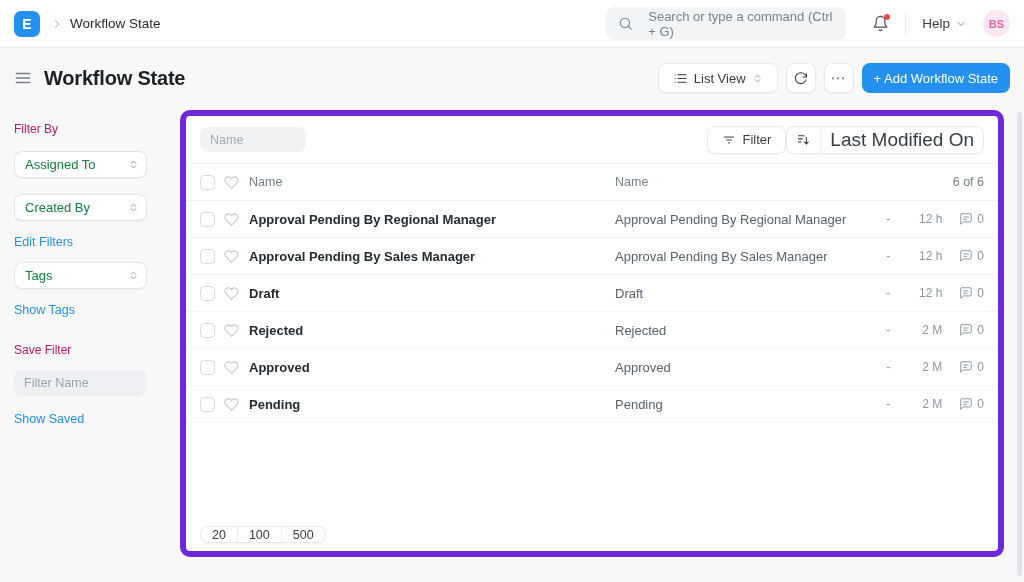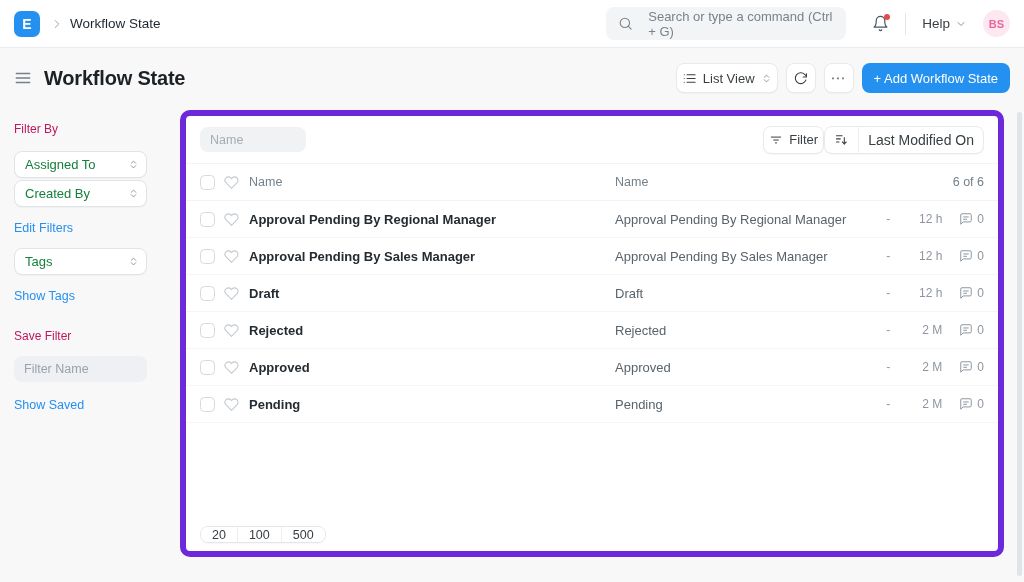--- a/index.html
+++ b/index.html
@@ -30,21 +30,21 @@
   .avatar{ width:27px; height:27px; border-radius:50%; background:#fde7f0; color:#e8689e;
     font-size:11px; font-weight:700; display:flex; align-items:center; justify-content:center; margin-left:16px; cursor:pointer;}
 
   
   .page-head{ position:absolute; top:48px; left:0; right:0; height:60px;
     display:flex; align-items:center; padding:0 14px; }
   .menu-icon{ color:#74808b; cursor:pointer; }
   .page-title{ font-size:20px; font-weight:700; color:#1c2126; margin-left:12px; letter-spacing:-0.2px; }
   .head-actions{ margin-left:auto; display:flex; align-items:center; gap:8px; }
   .btn{ height:30px; background:#fff; border:1px solid #e7eaec; border-radius:8px;
-    display:inline-flex; align-items:center; gap:6px; padding:0 5px; font-size:13px; color:#383e42;
+    display:inline-flex; align-items:center; gap:6px; padding:0 14px; font-size:13px; color:#383e42;
     box-shadow:0 1px 1px rgba(25,39,52,.04); cursor:pointer; white-space:nowrap; }
   .btn.icon-only{ width:30px; padding:0; justify-content:center; }
   .btn-primary{ height:30px; background:#2490ef; color:#fff; border:none; border-radius:8px;
     display:inline-flex; align-items:center; padding:0 12px; font-size:13px; cursor:pointer; }
   .updown{ color:#74808b; }
 
   
   .sidebar{ position:absolute; left:0; top:108px; width:186px; bottom:0; padding:8px 14px; }
   .side-label{ font-size:12px; color:#be185d; }
   .side-select{ width:133px; height:27px; background:#fff; border:1px solid #e0e4e7; border-radius:8px;
@@ -60,21 +60,21 @@
     background:#fff; border:6px solid #6d28d9; border-radius:10px; }
   .filter-bar{ display:flex; align-items:center; height:48px; padding:0 14px;
     border-bottom:1px solid #f1f3f5; }
   .name-filter{ width:106px; height:25px; background:#f0f2f4; border:none; border-radius:8px;
     padding:0 10px; font-size:12.5px; color:#59636c; font-family:inherit; }
   .name-filter::placeholder{ color:#a4acb4; }
   .filter-actions{ margin-left:auto; display:flex; align-items:flex-end; gap:0; }
   .btn.sm{ height:28px; }
   .sort-group{ display:inline-flex; align-items:stretch; height:28px; background:#fff;
     border:1px solid #e7eaec; border-radius:8px; box-shadow:0 1px 1px rgba(25,39,52,.04); overflow:hidden; }
-  .sort-seg{ display:flex; align-items:center; padding:0 9px; color:#383e42; font-size:14px; cursor:pointer; }
+  .sort-seg{ display:flex; align-items:center; padding:0 9px; color:#383e42; font-size:19px; cursor:pointer; }
   .sort-seg + .sort-seg{ border-left:1px solid #edeff1; }
 
   .lrow{ display:flex; align-items:center; height:37px; padding:0 14px; }
   .list-header{ color:#74808b; font-size:12.5px; border-bottom:1px solid #f1f3f5; }
   .list-row{ border-bottom:1px solid #f4f5f7; cursor:pointer; }
   .checkbox{ width:15px; height:15px; border:1.5px solid #d5dade; border-radius:4.5px; background:#fff;
     flex:0 0 15px; cursor:pointer; }
   .heart{ color:#c3cad0; margin-left:9px; flex:0 0 auto; cursor:pointer; }
   .col-name{ margin-left:10px; flex:0 0 366px; overflow:hidden; white-space:nowrap; }
   .list-row .col-name{ font-weight:700; font-size:13px; color:#242b31; }
@@ -193,21 +193,21 @@
   <div class="side-select" style="margin-top:15px;">
     <span>Assigned To</span>
     <span class="updown">
       <svg width="11" height="11" viewBox="0 0 24 24" stroke-width="2.4">
           <polyline points="7 9.5 12 4.5 17 9.5"></polyline>
           <polyline points="7 14.5 12 19.5 17 14.5"></polyline>
         </svg>
     </span>
   </div>
 
-  <div class="side-select" style="margin-top:2px;">
+  <div class="side-select" style="margin-top:16px;">
     <span>Created By</span>
     <span class="updown">
       <svg width="11" height="11" viewBox="0 0 24 24" stroke-width="2.4">
           <polyline points="7 9.5 12 4.5 17 9.5"></polyline>
           <polyline points="7 14.5 12 19.5 17 14.5"></polyline>
         </svg>
     </span>
   </div>
 
   <a class="side-link" style="margin-top:14px;">Edit Filters</a>

